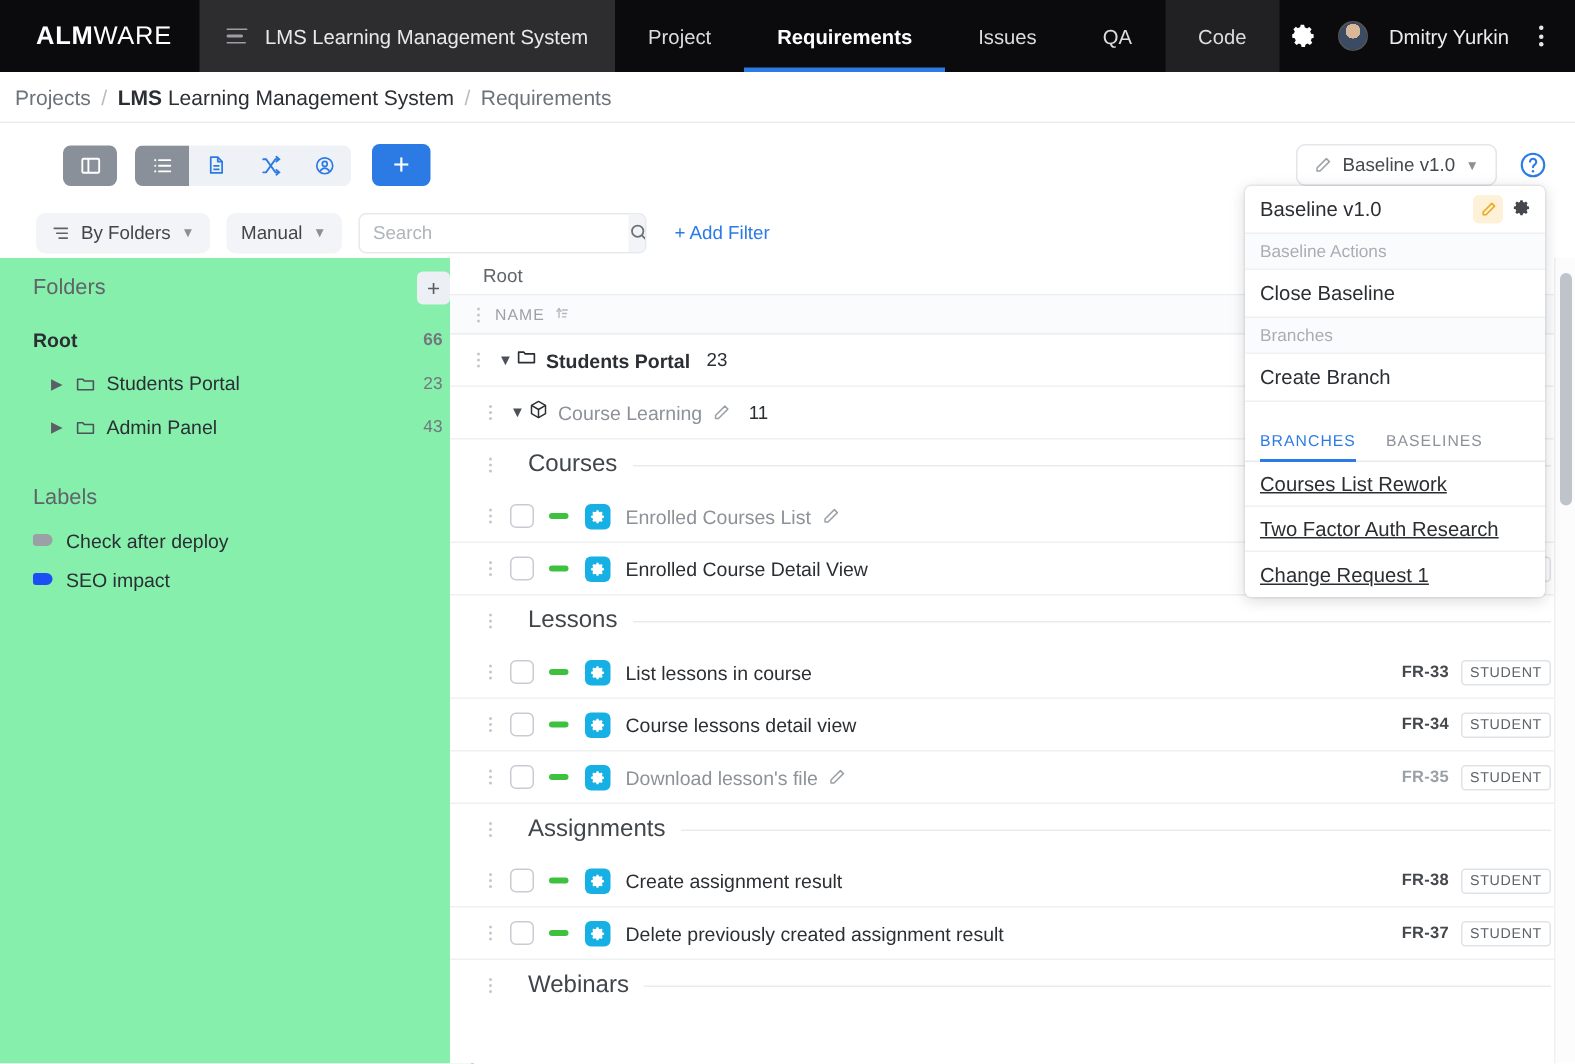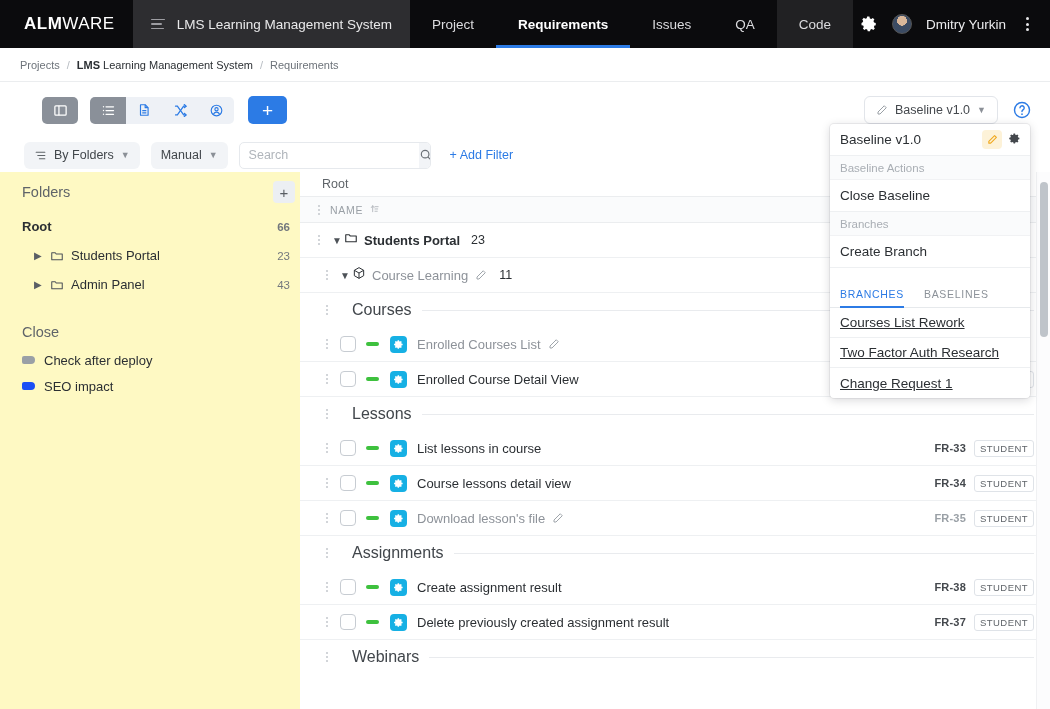--- a/index.html
+++ b/index.html
@@ -62,21 +62,21 @@
     border:1px solid #555; overflow:hidden; flex:none;
   }
   .uname { font-size:13.5px; color:#ececee; white-space:nowrap; }
   .kebab-v { display:flex;flex-direction:column;gap:2.5px;align-items:center;width:14px;}
   .kebab-v b { width:3px;height:3px;border-radius:50%;background:#e6e6e8;display:block;}
 
   
   .crumbs {
     position:absolute; top:48px; left:0; width:1050px; height:34px;
     display:flex; align-items:center; gap:7px;
-    padding-left:20px; font-size:11px; color:#6d737a;
+    padding-left:10px; font-size:14px; color:#6d737a;
     border-bottom:1px solid #ebedef; background:#fff;
   }
   .crumbs .sep { color:#b7bcc2; }
   .crumbs .bc-strong { color:#2b2f33; }
   .crumbs .bc-strong b { font-weight:700; }
 
   
   .titlebar {
     position:absolute; top:82px; left:0; width:1050px; height:56px;
     display:flex; align-items:center; padding-left:24px; padding-right:18px;
@@ -131,21 +131,21 @@
   .searchbox input::placeholder { color:#b0b5bb; }
   .search-go {
     width:35px;height:25px;display:flex;align-items:center;justify-content:center;
     background:#f2f4f7;
   }
   .addfilter { font-size:12.5px;color:#2c7be5; margin-left:8px; white-space:nowrap;}
 
   
   .leftpanel {
     position:absolute; top:172px; left:0; width:316px; height:537px;
-    background:#fef9c3; border-right:7px solid #7f1d1d;
+    background:#86efac; border-right:2px solid #7f1d1d;
     padding:0 14px;
   }
   .lp-head {
     display:flex;align-items:center;justify-content:space-between;
     height:40px; padding-left:8px;
   }
   .lp-title { font-size:14.5px; color:#5f6469; }
   .lp-add {
     width:22px;height:22px;border-radius:4px;background:#eceff3;
     display:flex;align-items:center;justify-content:center;
@@ -452,21 +452,21 @@
       <span class="arrow">▶</span>
       <span class="fld">
         <svg width="14" height="14" viewBox="0 0 24 24" fill="none" stroke="#4d5258" stroke-width="1.8" stroke-linejoin="round">
           <path d="M3 6.5h6l1.6 2H21v10H3z"></path>
         </svg>
       </span>
       <span class="nm">Admin Panel</span>
       <span class="cnt">43</span>
     </div>
 
-    <div class="lp-title2">Close</div>
+    <div class="lp-title2">Labels</div>
 
     <div class="lab-row">
       <span class="lab-dot" style="background:#9aa0a6"></span>
       <span>Check after deploy</span>
     </div>
     <div class="lab-row">
       <span class="lab-dot" style="background:#1b4ff5"></span>
       <span>SEO impact</span>
     </div>
   </div>

